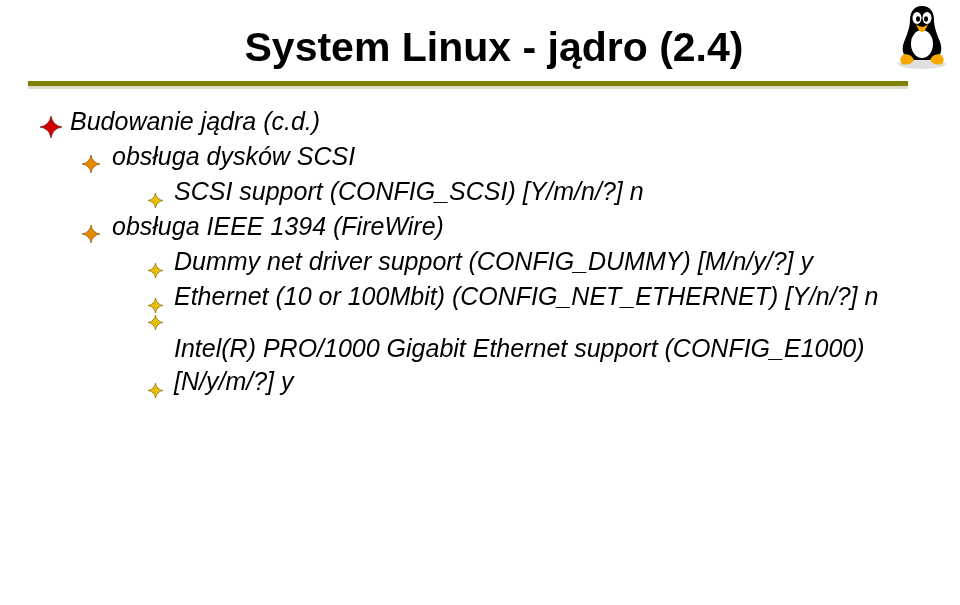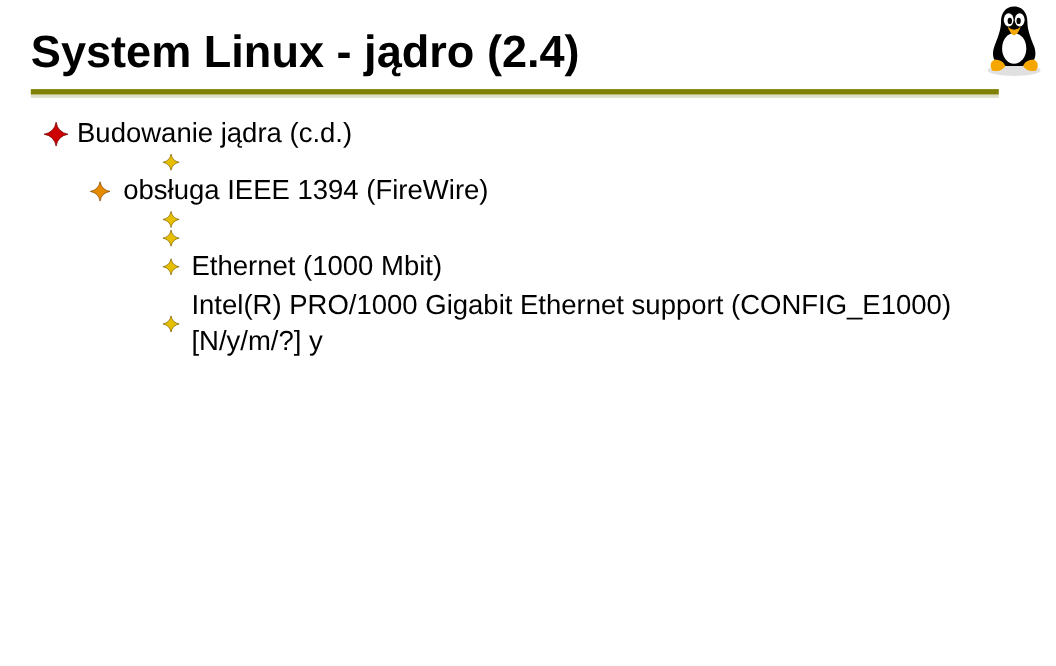--- a/index.html
+++ b/index.html
@@ -16,20 +16,21 @@
     top: 0px;
     right: 8px;
     width: 60px;
     height: 70px;
   }
   .title {
     font-size: 41px;
     font-weight: bold;
     color: #000;
     padding: 24px 0 0 28px;
+    text-align: center;
   }
   .rule-wrap {
     padding: 10px 0 0 28px;
   }
   .rule {
     height: 5px;
     width: 880px;
     background: #808000;
   }
   .rule-shadow {
@@ -39,21 +40,22 @@
     opacity: 0.6;
   }
   .content {
     padding: 16px 0 0 28px;
     font-size: 25px;
     color: #000;
     line-height: 1.32;
   }
   .row {
     display: flex;
-    align-items: center;
+    align-items: flex-end;
+    font-style: italic;
   }
   .indent-0 { padding-left: 12px; }
   .indent-1 { padding-left: 54px; }
   .indent-2 { padding-left: 120px; }
   .bullet {
     display: inline-block;
     width: 30px;
     flex-shrink: 0;
     text-align: left;
   }
@@ -92,58 +94,68 @@
 
 <div class="content" id="content">
     <div class="row indent-0">
       <span class="bullet">
         <svg width="22" height="22" viewBox="0 0 22 22">
     <path d="M 11 0 Q 12.571428571428571 9.428571428571429 22 11 Q 12.571428571428571 12.571428571428571 11 22 Q 9.428571428571429 12.571428571428571 0 11 Q 9.428571428571429 9.428571428571429 11 0 Z" fill="#cc0000" stroke="#660000" stroke-width="0.6"></path>
   </svg>
       </span>
       <span class="text">Budowanie jądra (c.d.)</span>
     </div>
+    <div class="row indent-1">
+      <span class="bullet">
+        <svg width="18" height="18" viewBox="0 0 18 18">
+    <path d="M 9 0 Q 10.285714285714285 7.714285714285714 18 9 Q 10.285714285714285 10.285714285714285 9 18 Q 7.714285714285714 10.285714285714285 0 9 Q 7.714285714285714 7.714285714285714 9 0 Z" fill="#e68a00" stroke="#7a4200" stroke-width="0.6"></path>
+  </svg>
+      </span>
+      <span class="text">obsługa dysków SCSI</span>
+    </div>
     <div class="row indent-2">
       <span class="bullet">
         <svg width="15" height="15" viewBox="0 0 15 15">
     <path d="M 7.5 0 Q 8.571428571428571 6.428571428571429 15 7.5 Q 8.571428571428571 8.571428571428571 7.5 15 Q 6.428571428571429 8.571428571428571 0 7.5 Q 6.428571428571429 6.428571428571429 7.5 0 Z" fill="#e6c000" stroke="#7a5a00" stroke-width="0.6"></path>
   </svg>
       </span>
+      <span class="text">SCSI support (CONFIG_SCSI) [Y/m/n/?] n</span>
     </div>
     <div class="row indent-1">
       <span class="bullet">
         <svg width="18" height="18" viewBox="0 0 18 18">
     <path d="M 9 0 Q 10.285714285714285 7.714285714285714 18 9 Q 10.285714285714285 10.285714285714285 9 18 Q 7.714285714285714 10.285714285714285 0 9 Q 7.714285714285714 7.714285714285714 9 0 Z" fill="#e68a00" stroke="#7a4200" stroke-width="0.6"></path>
   </svg>
       </span>
       <span class="text">obsługa IEEE 1394 (FireWire)</span>
     </div>
     <div class="row indent-2">
       <span class="bullet">
         <svg width="15" height="15" viewBox="0 0 15 15">
     <path d="M 7.5 0 Q 8.571428571428571 6.428571428571429 15 7.5 Q 8.571428571428571 8.571428571428571 7.5 15 Q 6.428571428571429 8.571428571428571 0 7.5 Q 6.428571428571429 6.428571428571429 7.5 0 Z" fill="#e6c000" stroke="#7a5a00" stroke-width="0.6"></path>
   </svg>
       </span>
+      <span class="text">Dummy net driver support (CONFIG_DUMMY) [M/n/y/?] y</span>
+    </div>
+    <div class="row indent-2">
+      <span class="bullet">
+        <svg width="15" height="15" viewBox="0 0 15 15">
+    <path d="M 7.5 0 Q 8.571428571428571 6.428571428571429 15 7.5 Q 8.571428571428571 8.571428571428571 7.5 15 Q 6.428571428571429 8.571428571428571 0 7.5 Q 6.428571428571429 6.428571428571429 7.5 0 Z" fill="#e6c000" stroke="#7a5a00" stroke-width="0.6"></path>
+  </svg>
+      </span>
+      <span class="text">Ethernet (10 or 100Mbit) (CONFIG_NET_ETHERNET) [Y/n/?] n</span>
     </div>
     <div class="row indent-2">
       <span class="bullet">
         <svg width="15" height="15" viewBox="0 0 15 15">
     <path d="M 7.5 0 Q 8.571428571428571 6.428571428571429 15 7.5 Q 8.571428571428571 8.571428571428571 7.5 15 Q 6.428571428571429 8.571428571428571 0 7.5 Q 6.428571428571429 6.428571428571429 7.5 0 Z" fill="#e6c000" stroke="#7a5a00" stroke-width="0.6"></path>
   </svg>
       </span>
     </div>
     <div class="row indent-2">
       <span class="bullet">
         <svg width="15" height="15" viewBox="0 0 15 15">
     <path d="M 7.5 0 Q 8.571428571428571 6.428571428571429 15 7.5 Q 8.571428571428571 8.571428571428571 7.5 15 Q 6.428571428571429 8.571428571428571 0 7.5 Q 6.428571428571429 6.428571428571429 7.5 0 Z" fill="#e6c000" stroke="#7a5a00" stroke-width="0.6"></path>
   </svg>
       </span>
-      <span class="text">Ethernet (1000 Mbit)</span>
-    </div>
-    <div class="row indent-2">
-      <span class="bullet">
-        <svg width="15" height="15" viewBox="0 0 15 15">
-    <path d="M 7.5 0 Q 8.571428571428571 6.428571428571429 15 7.5 Q 8.571428571428571 8.571428571428571 7.5 15 Q 6.428571428571429 8.571428571428571 0 7.5 Q 6.428571428571429 6.428571428571429 7.5 0 Z" fill="#e6c000" stroke="#7a5a00" stroke-width="0.6"></path>
-  </svg>
-      </span>
       <span class="text">Intel(R) PRO/1000 Gigabit Ethernet support (CONFIG_E1000) [N/y/m/?] y</span>
     </div>
   </div>
 
 </body></html>

